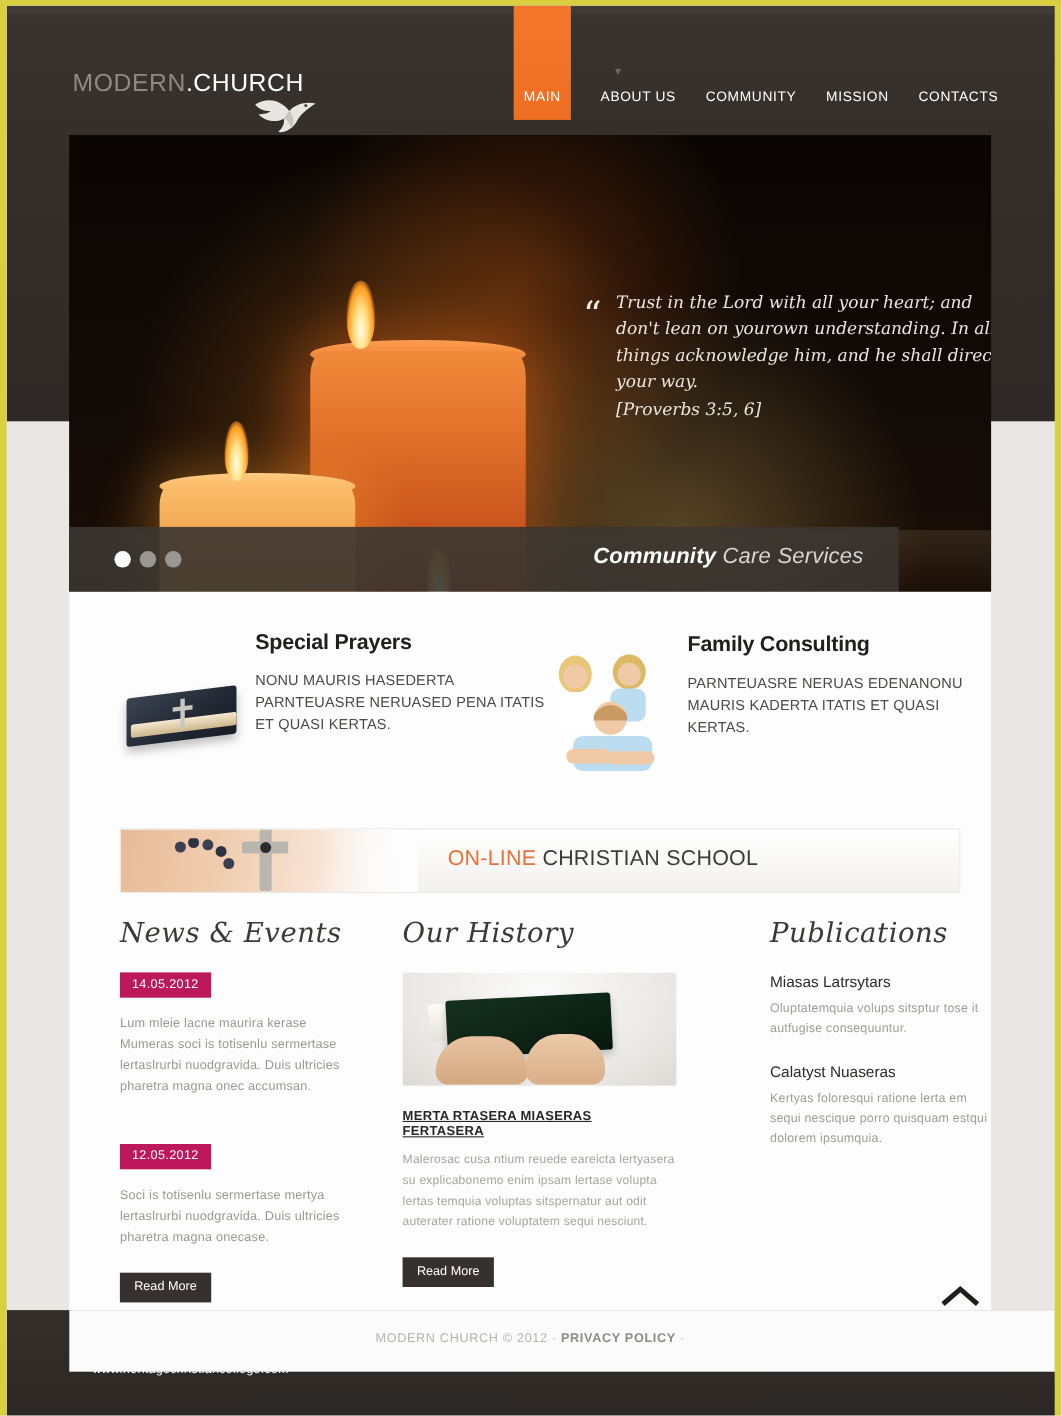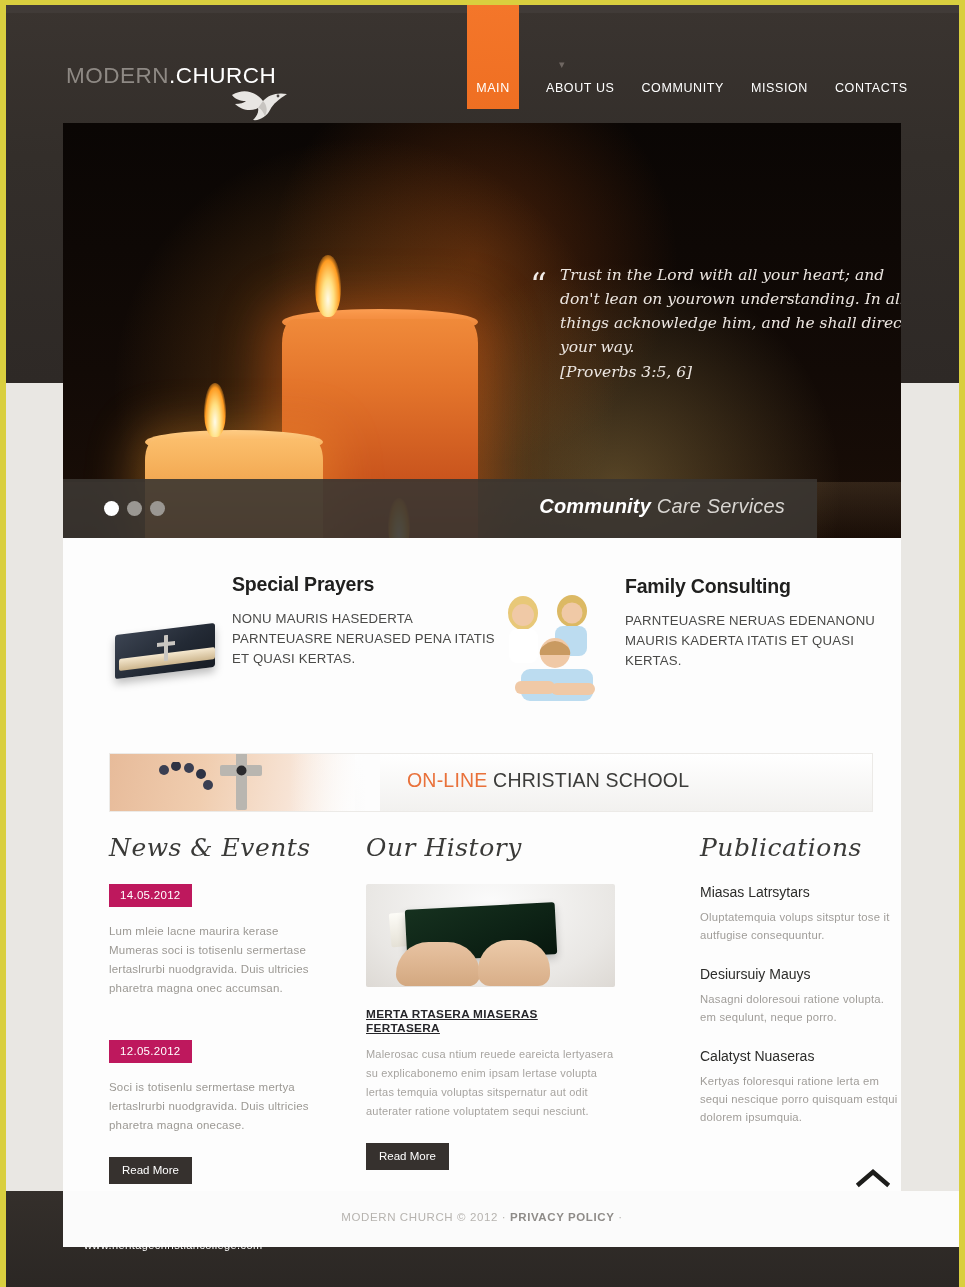--- a/index.html
+++ b/index.html
@@ -340,24 +340,20 @@
       </div>
 
       <div class="col col-pubs">
         <h2 class="col-head">Publications</h2>
 
         <div class="pub">
           <h4 class="pub-title">Miasas Latrsytars</h4>
           <p class="pub-text">Oluptatemquia volups sitsptur tose it autfugise consequuntur.</p>
         </div>
         <div class="pub">
-          <h4 class="pub-title">Desiursuiy Mauys</h4>
-          <p class="pub-text">Nasagni doloresoui ratione volupta. em sequlunt, neque porro.</p>
-        </div>
-        <div class="pub">
           <h4 class="pub-title">Calatyst Nuaseras</h4>
           <p class="pub-text">Kertyas foloresqui ratione lerta em sequi nescique porro quisquam estqui dolorem ipsumquia.</p>
         </div>
       </div>
 
       <svg class="to-top" viewBox="0 0 40 30">
         <path d="M6 21 L20 9 L34 21" fill="none" stroke="#1d1d1b" stroke-width="4.5" stroke-linecap="square"></path>
       </svg>
     </div>
   </div>

